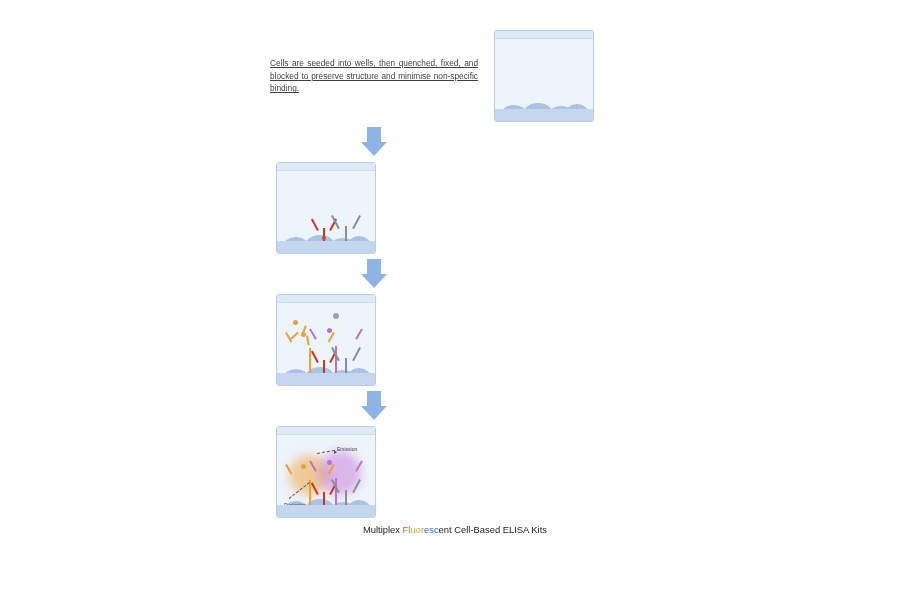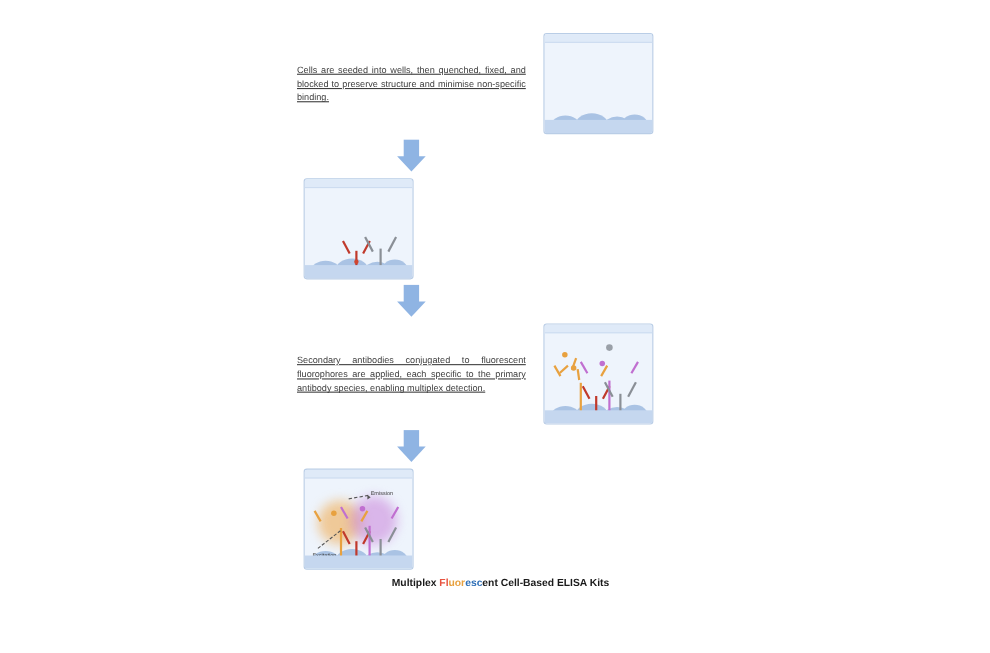--- a/index.html
+++ b/index.html
@@ -194,21 +194,21 @@
   .brand-dotcom {
     position: absolute;
     right: 5px;
     bottom: -8px;
     font-size: 7.5px;
     font-weight: normal;
     color: #2e6fb7;
   }
   .brand-tag {
     font-size: 9.4px;
-    font-weight: bold;
+    font-weight: normal;
     color: #1a1a1a;
     margin-left: 10px;
     margin-bottom: 2px;
   }
   .brand-tag .f1 { color: #e8533f; }
   .brand-tag .f2 { color: #e8a13f; }
   .brand-tag .f3 { color: #2e6fb7; }
 </style>
 </head>
 <body>
@@ -275,21 +275,20 @@
       <div class="arrow-holder">
         <div class="arrow">
           <div class="shaft"></div>
           <div class="head"></div>
         </div>
       </div>
       <div class="well-cell"></div>
     </div>
 
     <div class="step-row">
-      <div class="step-text">Secondary antibodies conjugated to fluorescent fluorophores are applied, each specific to the primary antibody species, enabling multiplex detection.</div>
       <div class="well-cell">
         <div class="well">
           <div class="rim"></div>
           <div class="cells">
             <div class="cell-blob" style="left:6px; width:26px; height:9px;"></div>
             <div class="cell-blob" style="left:28px; width:30px; height:11px;"></div>
             <div class="cell-blob" style="left:54px; width:24px; height:8px;"></div>
             <div class="cell-blob" style="left:70px; width:24px; height:10px;"></div>
           </div>
 

